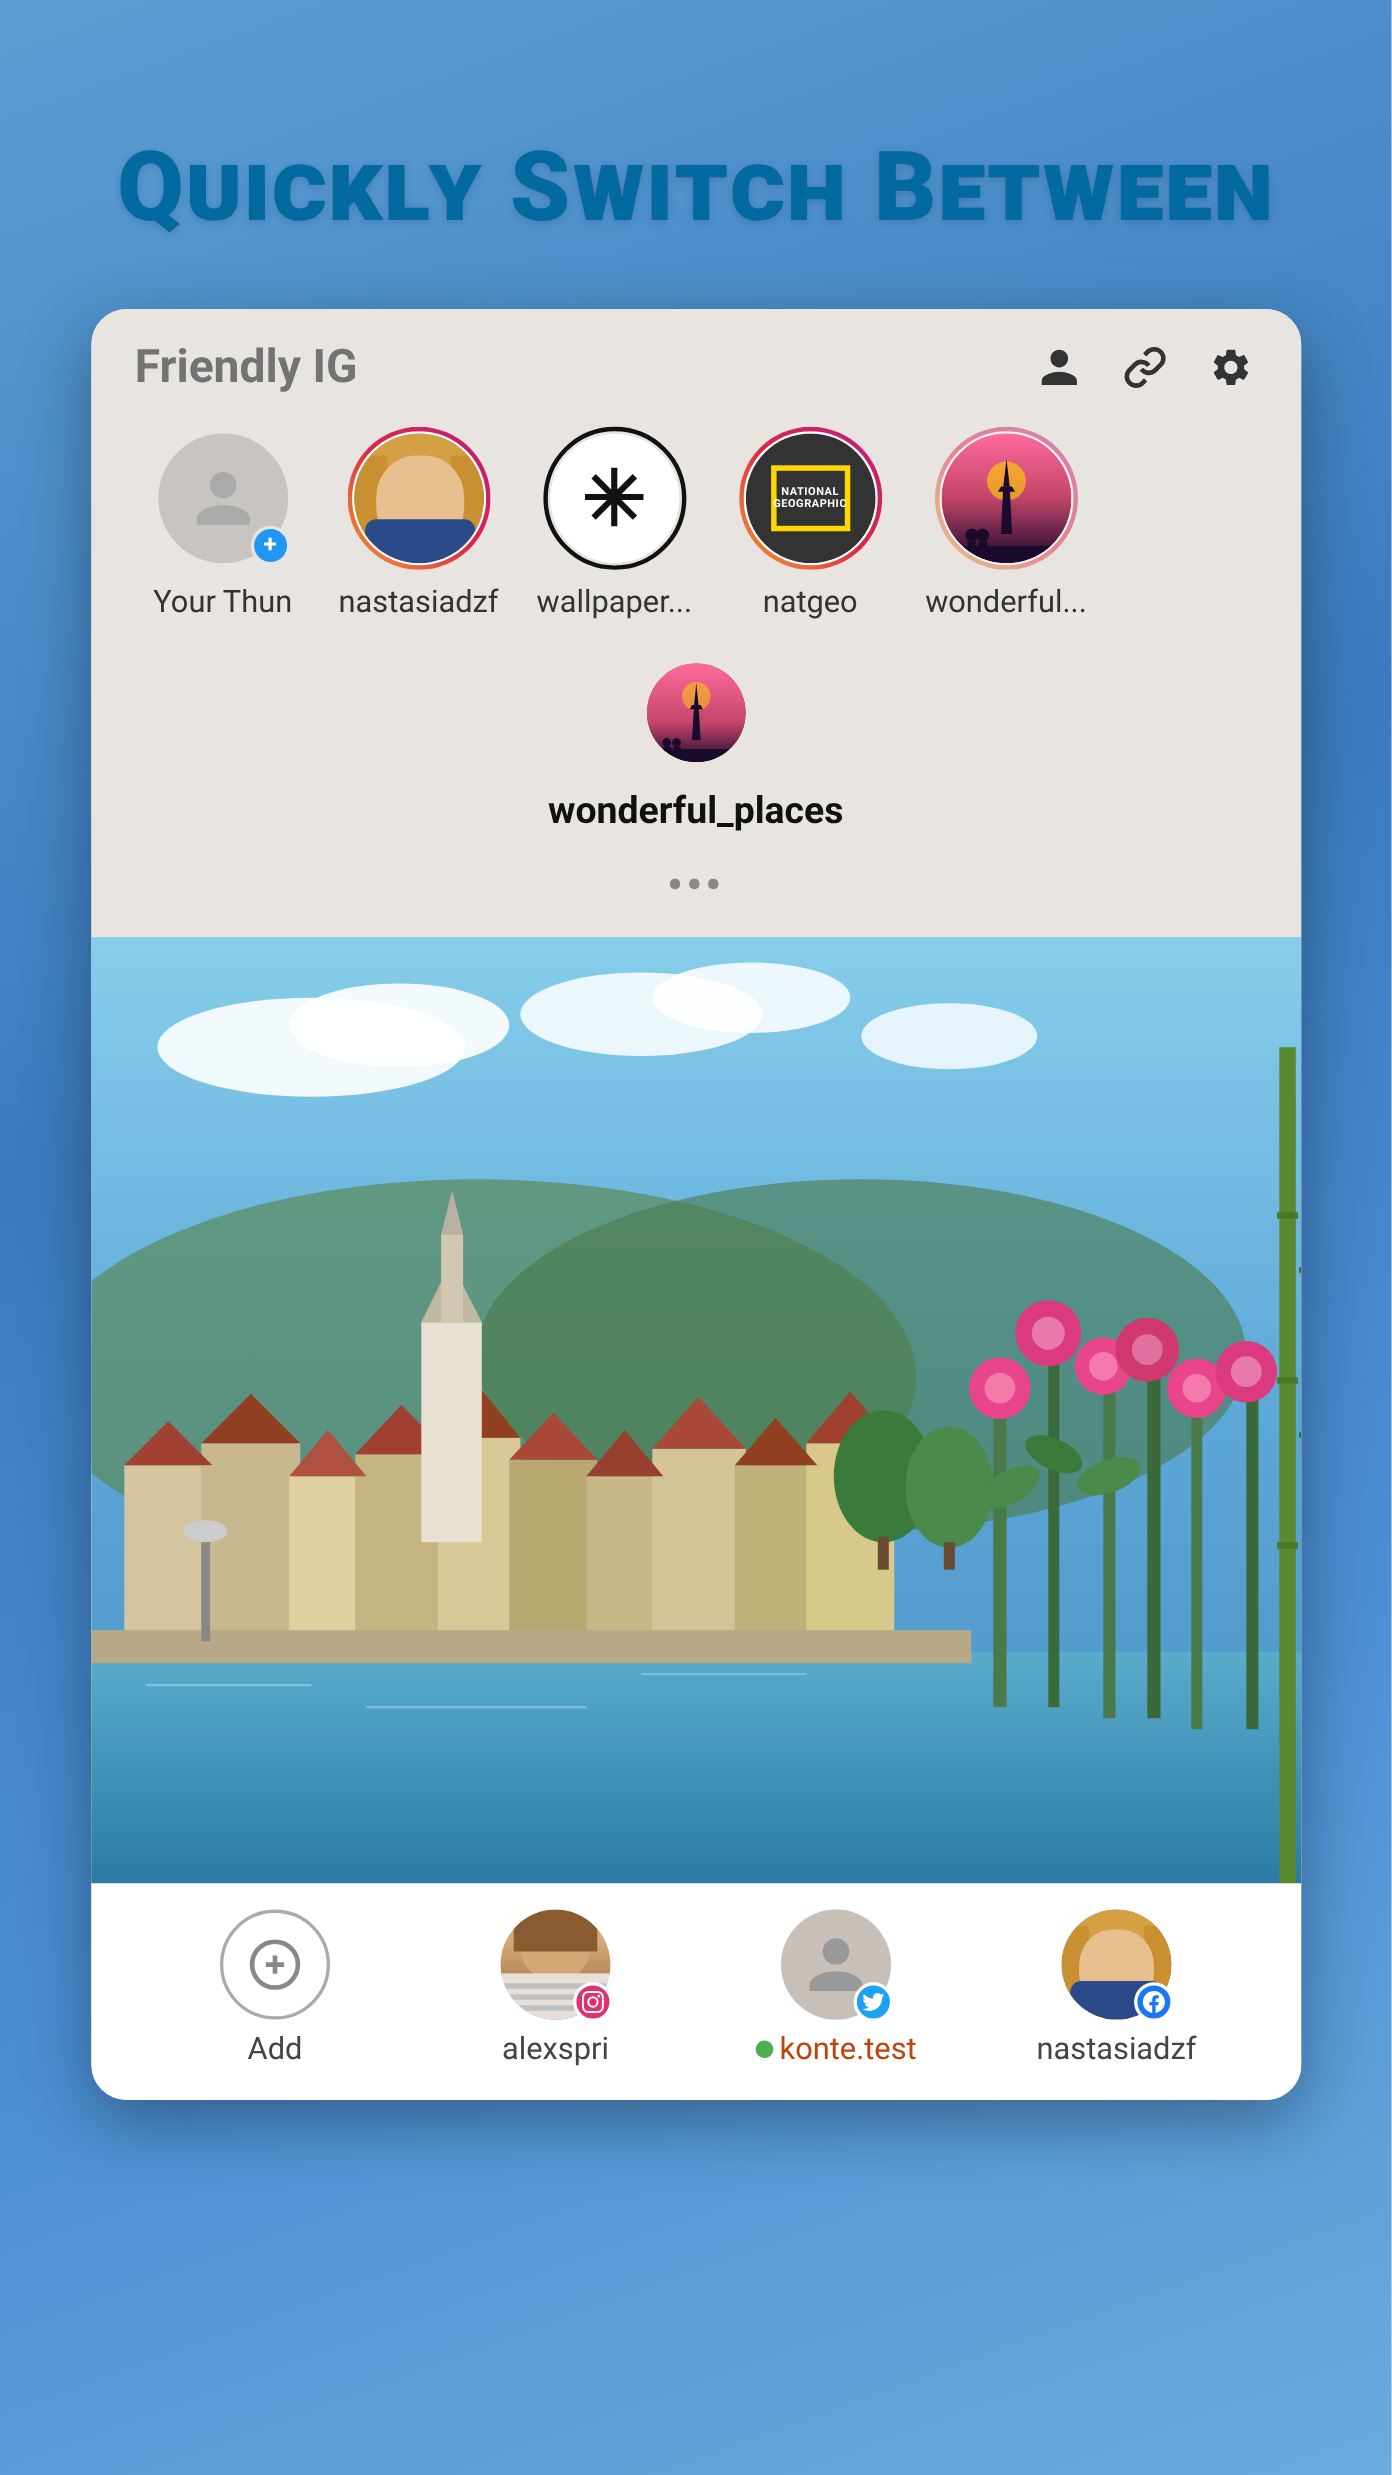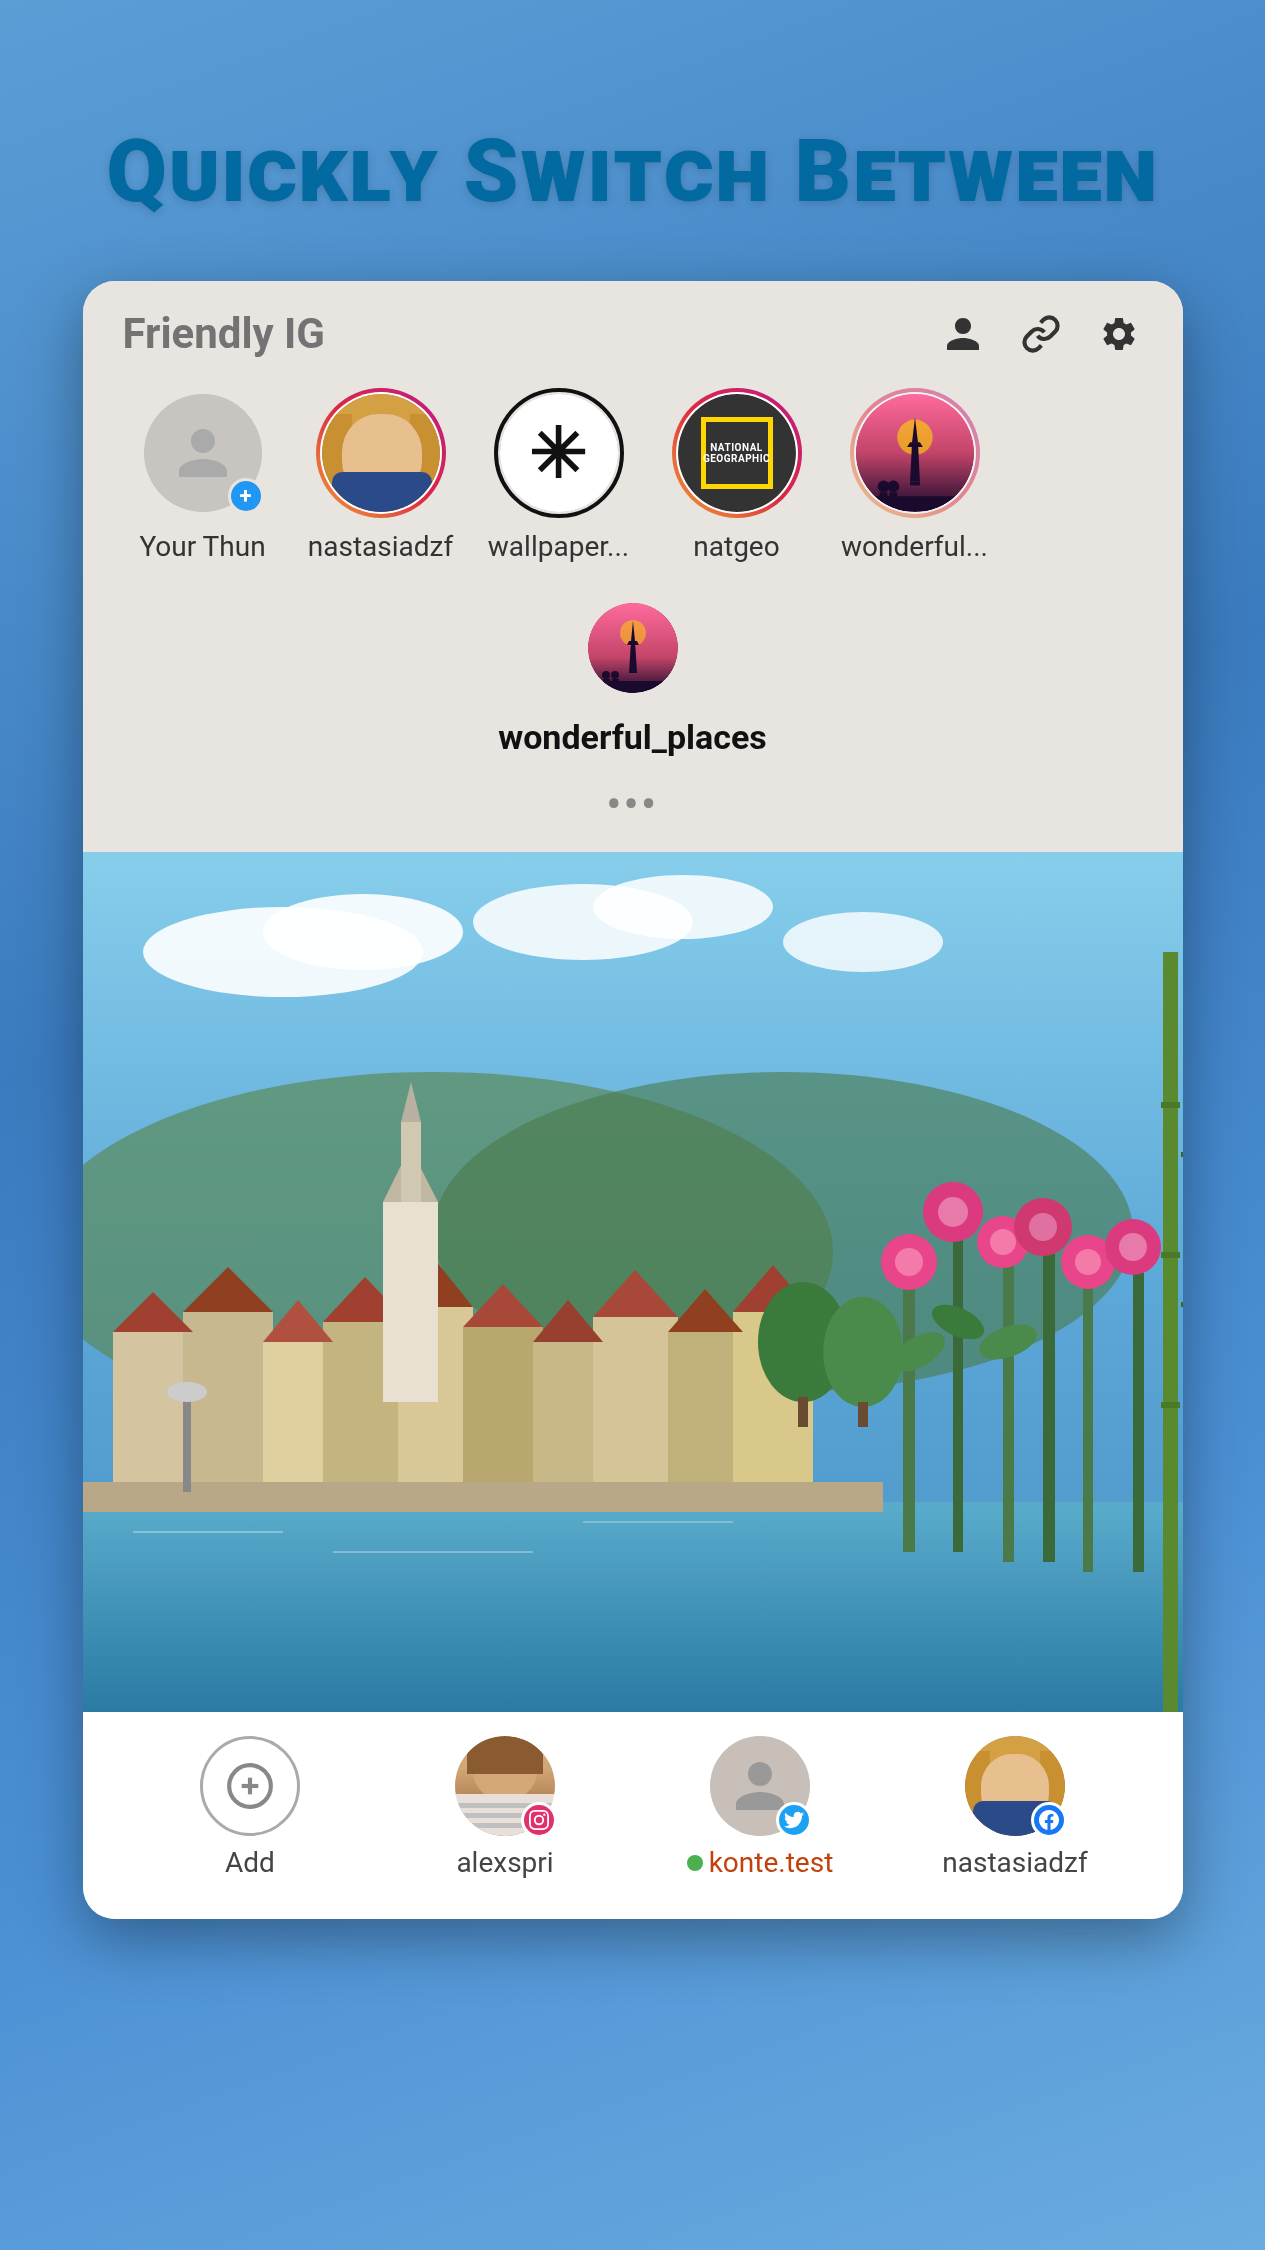--- a/index.html
+++ b/index.html
@@ -214,21 +214,21 @@
       width: 100%;
       height: 860px;
       background: linear-gradient(180deg, #87ceeb 0%, #5ba3d0 30%, #4a90c4 50%, #7ab8d0 60%, #8fbc8f 75%, #6aa86a 85%, #4a7a4a 100%);
       position: relative;
       overflow: hidden;
     }
 
     
     .bottom-nav {
       background: white;
-      padding: 24px 40px 40px;
+      padding: 24px 40px 30px;
       display: flex;
       align-items: center;
       justify-content: space-around;
       border-top: none;
     }
 
     .nav-item {
       display: flex;
       flex-direction: column;
       align-items: center;
@@ -317,21 +317,21 @@
       width: 100%;
       height: 100%;
       display: flex;
       flex-direction: column;
       align-items: center;
       justify-content: center;
     }
 
     .natgeo-frame {
       width: 72px;
-      height: 72px;
+      height: 60px;
       border: 5px solid #FFD700;
       display: flex;
       align-items: center;
       justify-content: center;
     }
 
     .natgeo-inner {
       font-size: 12px;
       color: white;
       text-align: center;

